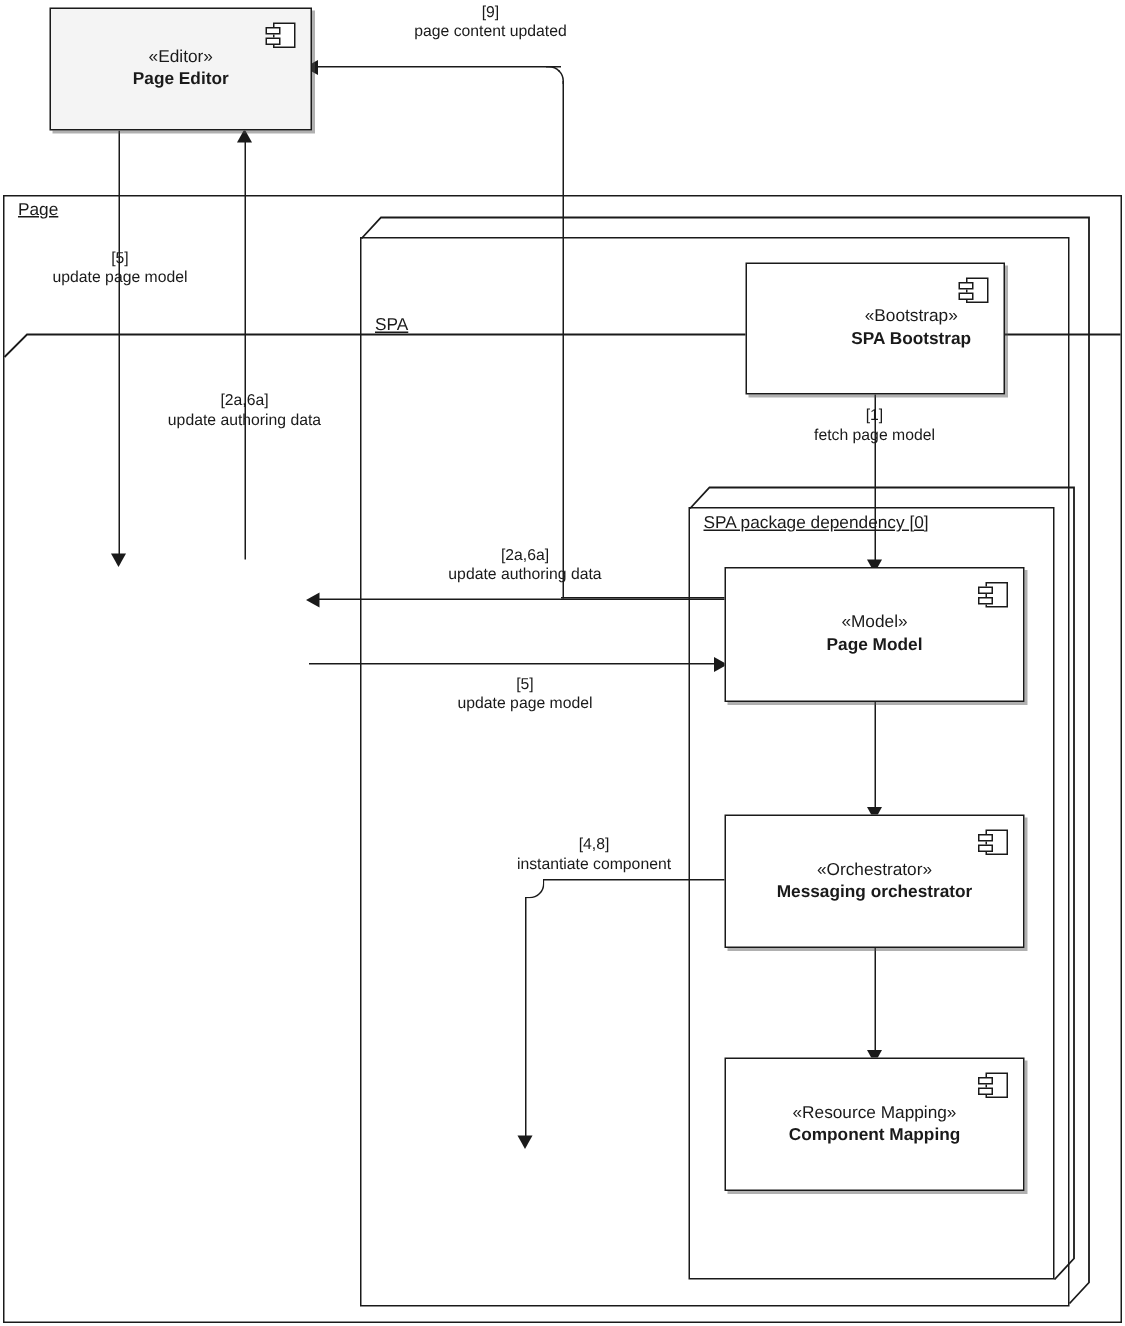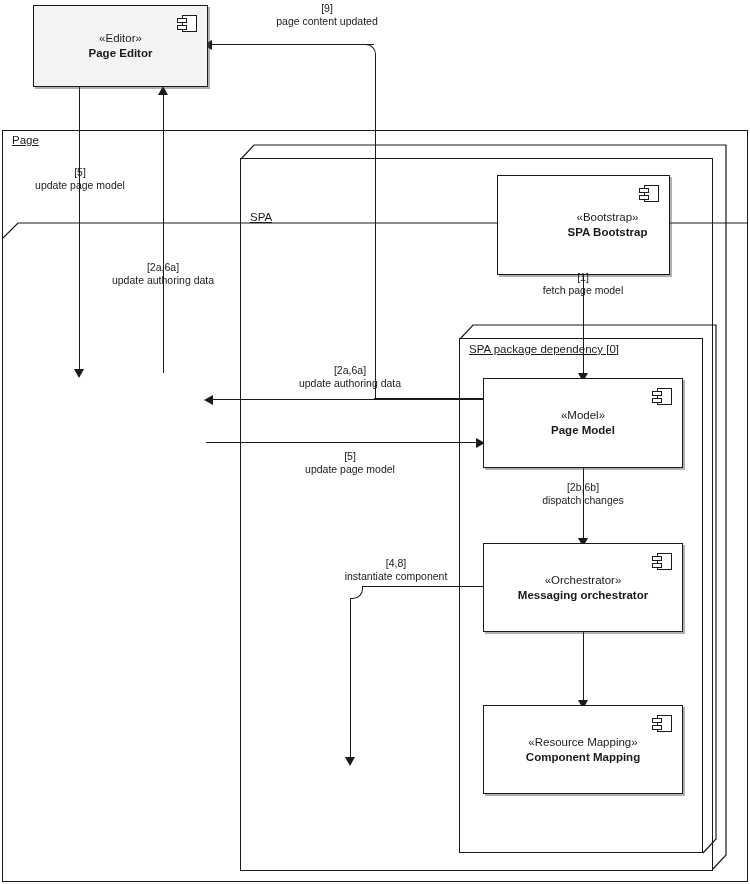--- a/index.html
+++ b/index.html
@@ -228,24 +228,20 @@
 
   <div class="ln h" style="left:206px; top:442px; width:272px;"></div>
   <div class="arrowhead right" style="left:476px; top:437.5px;"></div>
   <div class="lbl" style="left:255px; top:450px; width:190px;">
     <span class="seq">[5]</span>
     <span class="txt">update page model</span>
   </div>
 
   <div class="ln v" style="left:582.5px; top:468px; height:74px;"></div>
   <div class="arrowhead down" style="left:578px; top:538px;"></div>
-  <div class="lbl" style="left:503px; top:481px; width:160px;">
-    <span class="seq">[2b,6b]</span>
-    <span class="txt">dispatch changes</span>
-  </div>
 
   <div class="ln h" style="left:362px; top:586px; width:122px;"></div>
   <div class="elbow br" style="left:350px; top:586px; width:13px; height:13px;"></div>
   <div class="ln v" style="left:349.5px; top:598px; height:162px;"></div>
   <div class="arrowhead down" style="left:345px; top:757px;"></div>
   <div class="lbl" style="left:316px; top:541px; width:160px;margin-top:16px;">
     <span class="seq">[4,8]</span>
     <span class="txt">instantiate component</span>
   </div>
 
@@ -256,21 +252,21 @@
     <span class="comp-icon">
       <span class="body"></span>
         <span class="tab t1"></span>
         <span class="tab t2"></span>
     </span>
     <span class="comp-stereotype">«Editor»</span>
     <span class="comp-name">Page Editor</span>
   </div>
 
 
-  <div class="component" style="left:497px; top:175px; width:173px; height:100px;padding-left:48px;">
+  <div class="component" style="left:497px; top:175px; width:173px; height:88px;padding-left:48px;">
     <span class="comp-icon">
       <span class="body"></span>
         <span class="tab t1"></span>
         <span class="tab t2"></span>
     </span>
     <span class="comp-stereotype">«Bootstrap»</span>
     <span class="comp-name">SPA Bootstrap</span>
   </div>
 
   <div class="component" style="left:483px; top:378px; width:200px; height:90px;">

